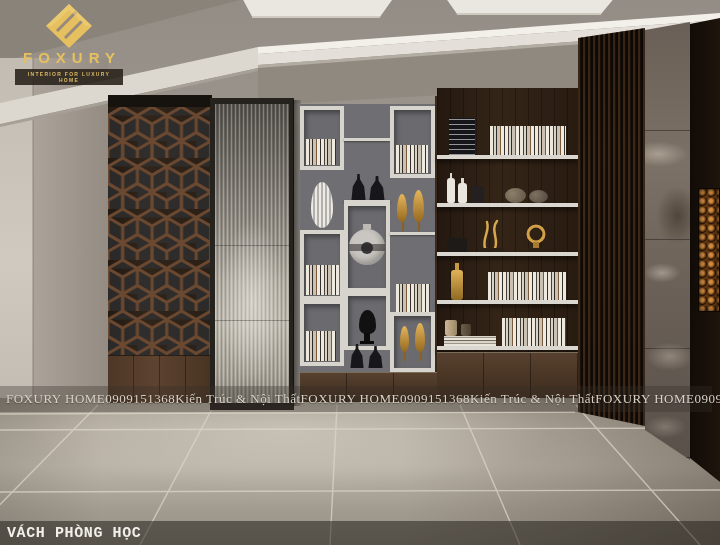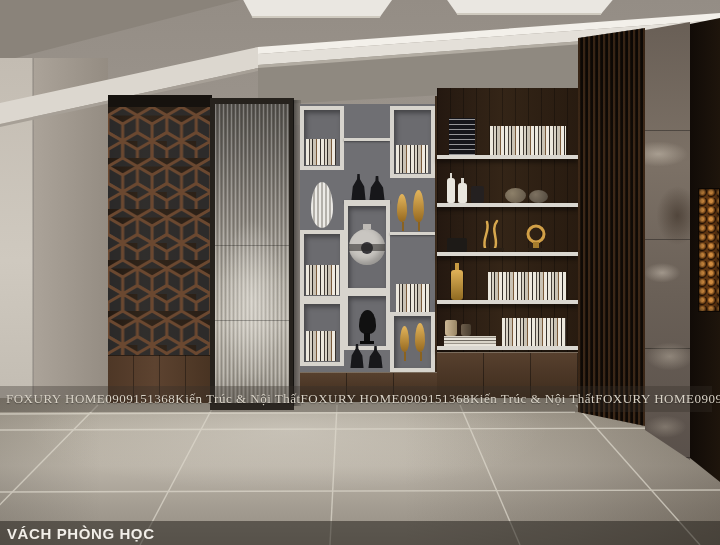--- a/index.html
+++ b/index.html
@@ -135,21 +135,21 @@
   .grout{position:absolute;left:0;top:0;}
 
   
   .watermark-band{position:absolute;left:0;top:386px;width:712px;height:26px;
     background:rgba(52,47,41,.34);display:flex;align-items:center;
     justify-content:space-between;padding:0 6px;white-space:nowrap;
     font-family:"Liberation Serif",serif;font-size:13px;letter-spacing:.5px;
     color:var(--band-text,#d8d2c6);text-shadow:0 1px 1px rgba(0,0,0,.35);}
   .caption-bar{position:absolute;left:0;top:521px;width:720px;height:24px;
     background:rgba(38,34,30,.55);display:flex;align-items:center;padding-left:7px;}
-  .caption-title{font-family:Liberation Sans, sans-serif;font-weight:700;font-size:15px;
+  .caption-title{font-family:Liberation Mono, monospace;font-weight:700;font-size:15px;
     letter-spacing:.6px;color:var(--caption-text,#f2efe9);}
 
   
   .brand-logo{position:absolute;left:8px;top:4px;width:122px;text-align:center;}
   .brand-mark{display:block;margin:0 auto;}
   .brand-name{margin-top:1px;color:var(--gold,#e6c05f);font-weight:700;font-size:15px;
     letter-spacing:6px;text-indent:6px;}
   .brand-tagline{margin:3px auto 0;width:108px;background:rgba(40,33,25,.88);
     color:#dcb964;font-weight:700;font-size:5px;letter-spacing:1.3px;padding:2px 2px;}
 </style>
@@ -314,14 +314,24 @@
       <span>0909151368</span>
       <span>Kiến Trúc &amp; Nội Thất</span>
       <span>FOXURY HOME</span>
       <span>0909151368</span>
     </div>
 
   <div class="caption-bar">
     <span class="caption-title">VÁCH PHÒNG HỌC</span>
   </div>
 
+  <div class="brand-logo">
+    <svg class="brand-mark" width="48" height="44" viewBox="0 0 48 44">
+      <polygon points="24,0 47,22 24,44 1,22" fill="#e6c05f"></polygon>
+      <path d="M31,8 L12,27" stroke="#96897d" stroke-width="3" fill="none"></path>
+      <path d="M37,17 L20,34" stroke="#96897d" stroke-width="3" fill="none"></path>
+      <polygon points="24,0 47,22 41,22 24,6 7,22 1,22" fill="#efd07a" opacity="0.55"></polygon>
+    </svg>
+    <div class="brand-name">FOXURY</div>
+    <div class="brand-tagline">INTERIOR FOR LUXURY HOME</div>
+  </div>
 
 </div>
 
 </body></html>

